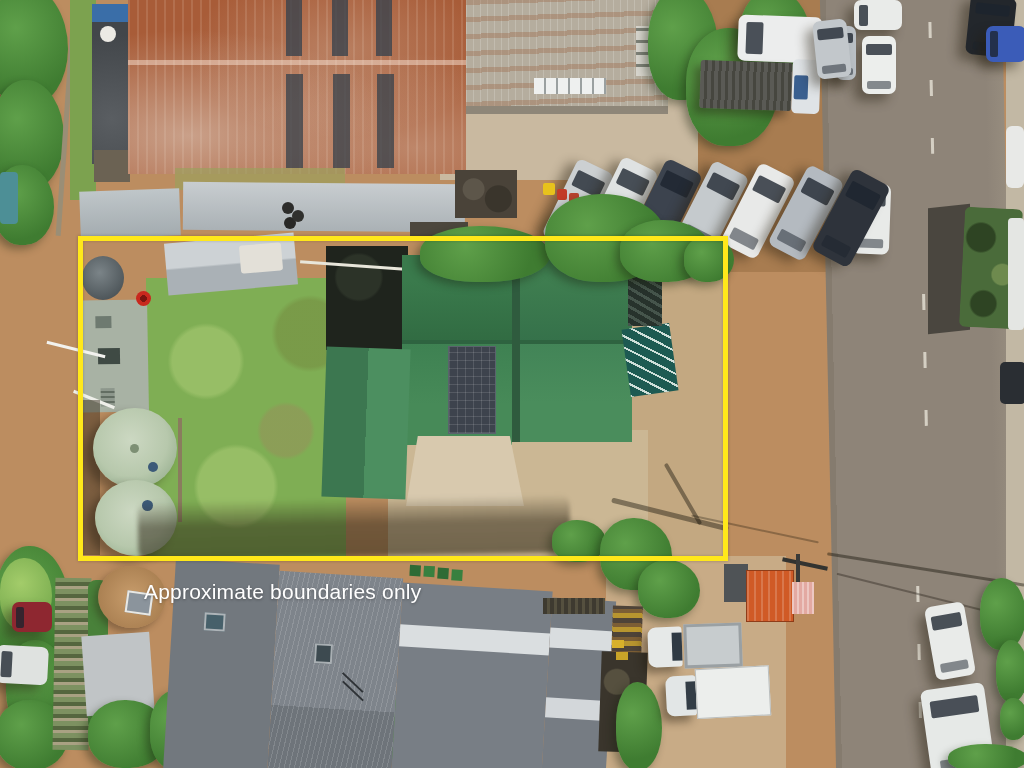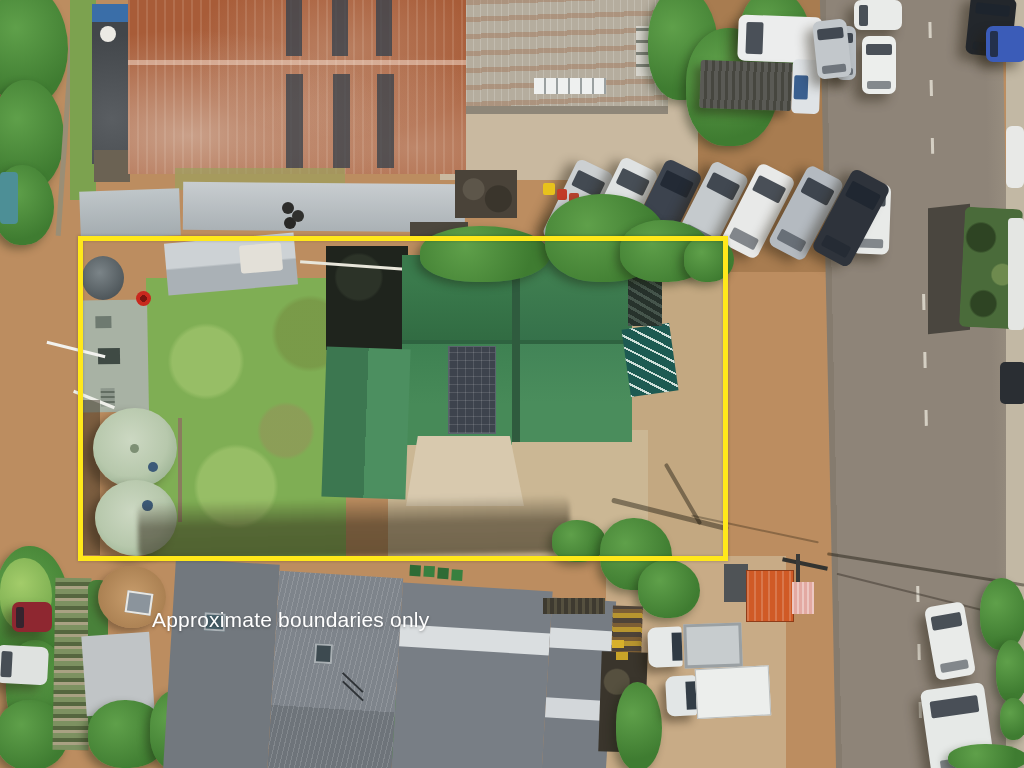--- a/index.html
+++ b/index.html
@@ -249,15 +249,15 @@
 
   <div class="a car" style="left:930px;top:604px;width:40px;height:74px;background:var(--car-white);transform:rotate(-10deg);"></div>
   <div class="a car" style="left:926px;top:686px;width:64px;height:92px;background:#e6e9e7;transform:rotate(-8deg);"></div>
 
   <div class="a blob tree" style="left:980px;top:578px;width:46px;height:72px;"></div>
   <div class="a blob tree" style="left:996px;top:640px;width:32px;height:62px;"></div>
   <div class="a blob tree" style="left:1000px;top:698px;width:28px;height:42px;"></div>
   <div class="a blob tree" style="left:948px;top:744px;width:80px;height:28px;"></div>
 
   <div class="a boundary" style="left:78px;top:236px;width:650px;height:325px;z-index:50;"></div>
-  <div class="a disclaimer" style="left:152px;top:580px;z-index:60;margin-top:28px;">Approximate boundaries only</div>
+  <div class="a disclaimer" style="left:144px;top:580px;z-index:60;">Approximate boundaries only</div>
 
 </div>
 
 </body></html>

